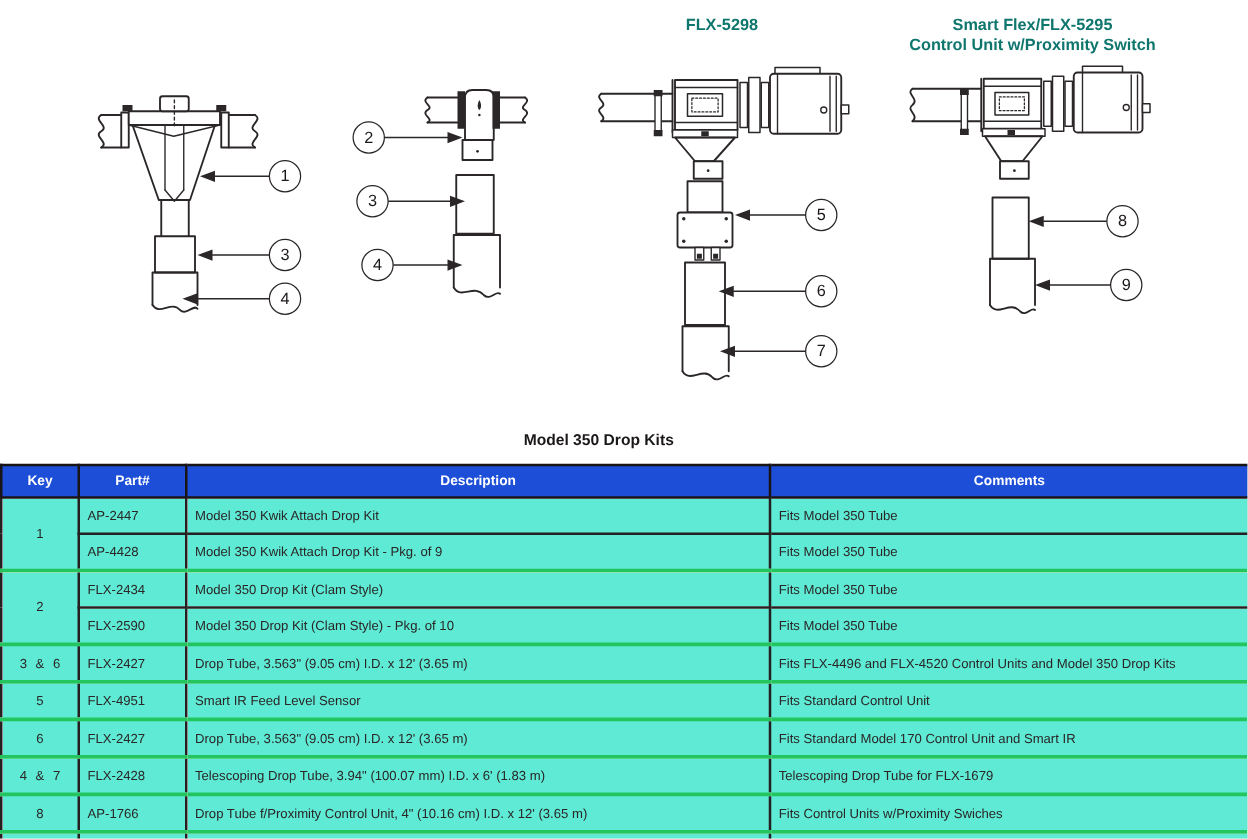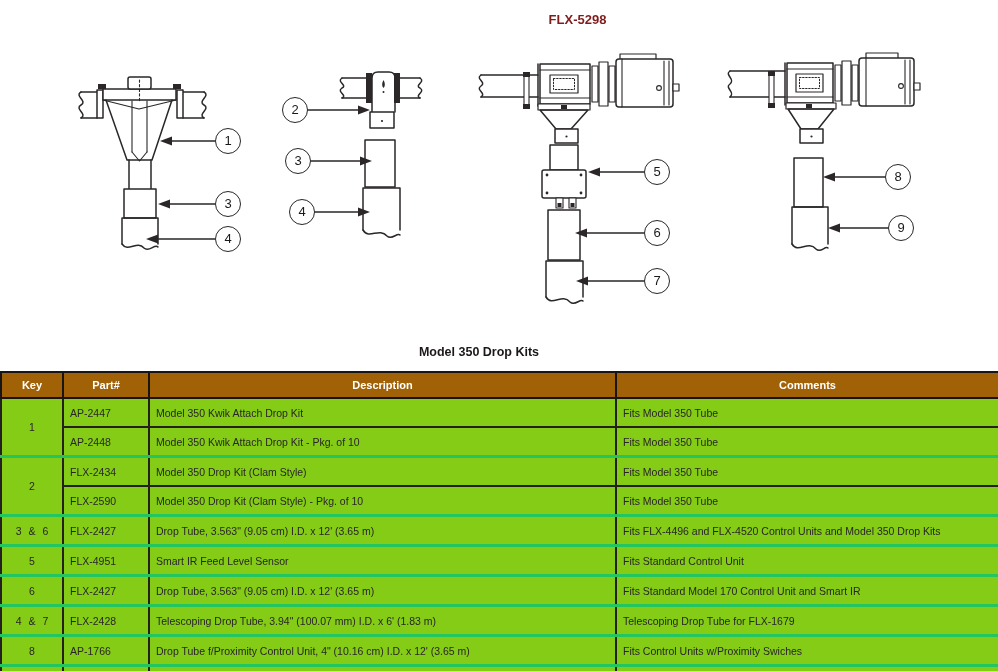--- a/index.html
+++ b/index.html
@@ -3,46 +3,46 @@
 <meta charset="utf-8">
 <style>
   html,body { margin:0; padding:0; background:#ffffff; }
   .page {
     position:relative; width:998px; height:671px; background:#fff;
     font-family:"Liberation Sans", sans-serif; color:#221e1f; overflow:hidden;
   }
   .diagram-svg { position:absolute; left:0; top:0; }
   .diagram-title {
     position:absolute; top:12px; text-align:center;
-    font-size:13px; font-weight:bold; line-height:16px; color:#7f1d1d;
+    font-size:13px; font-weight:bold; line-height:16px; color:#0f766e;
   }
   .dt-a { left:460px; width:235px; }
   .dt-b { left:698px; width:256px; }
   .callout {
     position:absolute; width:26px; height:26px; box-sizing:border-box;
     border:1.5px solid #2a2627; border-radius:50%; background:#fff;
     font-size:13px; line-height:23px; text-align:center; color:#1c1819;
   }
   .table-title {
     position:absolute; top:345px; left:0; width:958px; text-align:center;
     font-size:12.5px; font-weight:bold; color:#1c1819;
   }
   table.parts {
     position:absolute; top:371px; left:0; width:998px;
     border-collapse:collapse; table-layout:fixed; font-size:10.5px; color:#2a2627;
   }
   table.parts th {
-    background:#a16207; color:#ffffff; font-weight:bold; font-size:11px;
+    background:#1d4ed8; color:#ffffff; font-weight:bold; font-size:11px;
     height:24px; padding:0; text-align:center;
     border:2px solid #191516;
   }
   table.parts th.sep { border-left:2px solid #14532d; }
   table.parts td {
     border:2px solid #242021; height:27px; padding:0 4px 0 6px;
-    vertical-align:middle; background:#84cc16; overflow:hidden; white-space:nowrap;
+    vertical-align:middle; background:#5eead4; overflow:hidden; white-space:nowrap;
   }
   table.parts td.key { text-align:center; padding:0; word-spacing:4px; }
   table.parts tr.group td { border-top:3px solid #22c55e; }
 </style>
 </head>
 <body>
 
 <div class="page">
 
   <svg class="diagram-svg" width="998" height="345" viewBox="0 0 998 345">
@@ -178,20 +178,24 @@
           <polygon points="823,177 835,172.5 835,181.5" fill="#2b2728" stroke="none"></polygon>
         <path d="M888,228 H840"></path>
           <polygon points="828,228 840,223.5 840,232.5" fill="#2b2728" stroke="none"></polygon>
       </g>
     </g>
   </svg>
 
   <div class="diagram-title dt-a">
     <div>FLX-5298</div>
   </div>
+  <div class="diagram-title dt-b">
+    <div>Smart Flex/FLX-5295</div>
+    <div>Control Unit w/Proximity Switch</div>
+  </div>
 
   <div class="callout" style="left:215px;top:128px">1</div>
   <div class="callout" style="left:215px;top:191px">3</div>
   <div class="callout" style="left:215px;top:226px">4</div>
   <div class="callout" style="left:282px;top:97px">2</div>
   <div class="callout" style="left:285px;top:148px">3</div>
   <div class="callout" style="left:289px;top:199px">4</div>
   <div class="callout" style="left:644px;top:159px">5</div>
   <div class="callout" style="left:644px;top:220px">6</div>
   <div class="callout" style="left:644px;top:268px">7</div>
@@ -216,22 +220,22 @@
       </tr>
     </thead>
     <tbody>
       <tr>
         <td class="key" rowspan="2">1</td>
         <td>AP-2447</td>
         <td>Model 350 Kwik Attach Drop Kit</td>
         <td>Fits Model 350 Tube</td>
       </tr>
       <tr>
-        <td>AP-2448</td>
-        <td>Model 350 Kwik Attach Drop Kit - Pkg. of 10</td>
+        <td>AP-4428</td>
+        <td>Model 350 Kwik Attach Drop Kit - Pkg. of 9</td>
         <td>Fits Model 350 Tube</td>
       </tr>
       <tr class="group">
         <td class="key" rowspan="2">2</td>
         <td>FLX-2434</td>
         <td>Model 350 Drop Kit (Clam Style)</td>
         <td>Fits Model 350 Tube</td>
       </tr>
       <tr>
         <td>FLX-2590</td>

